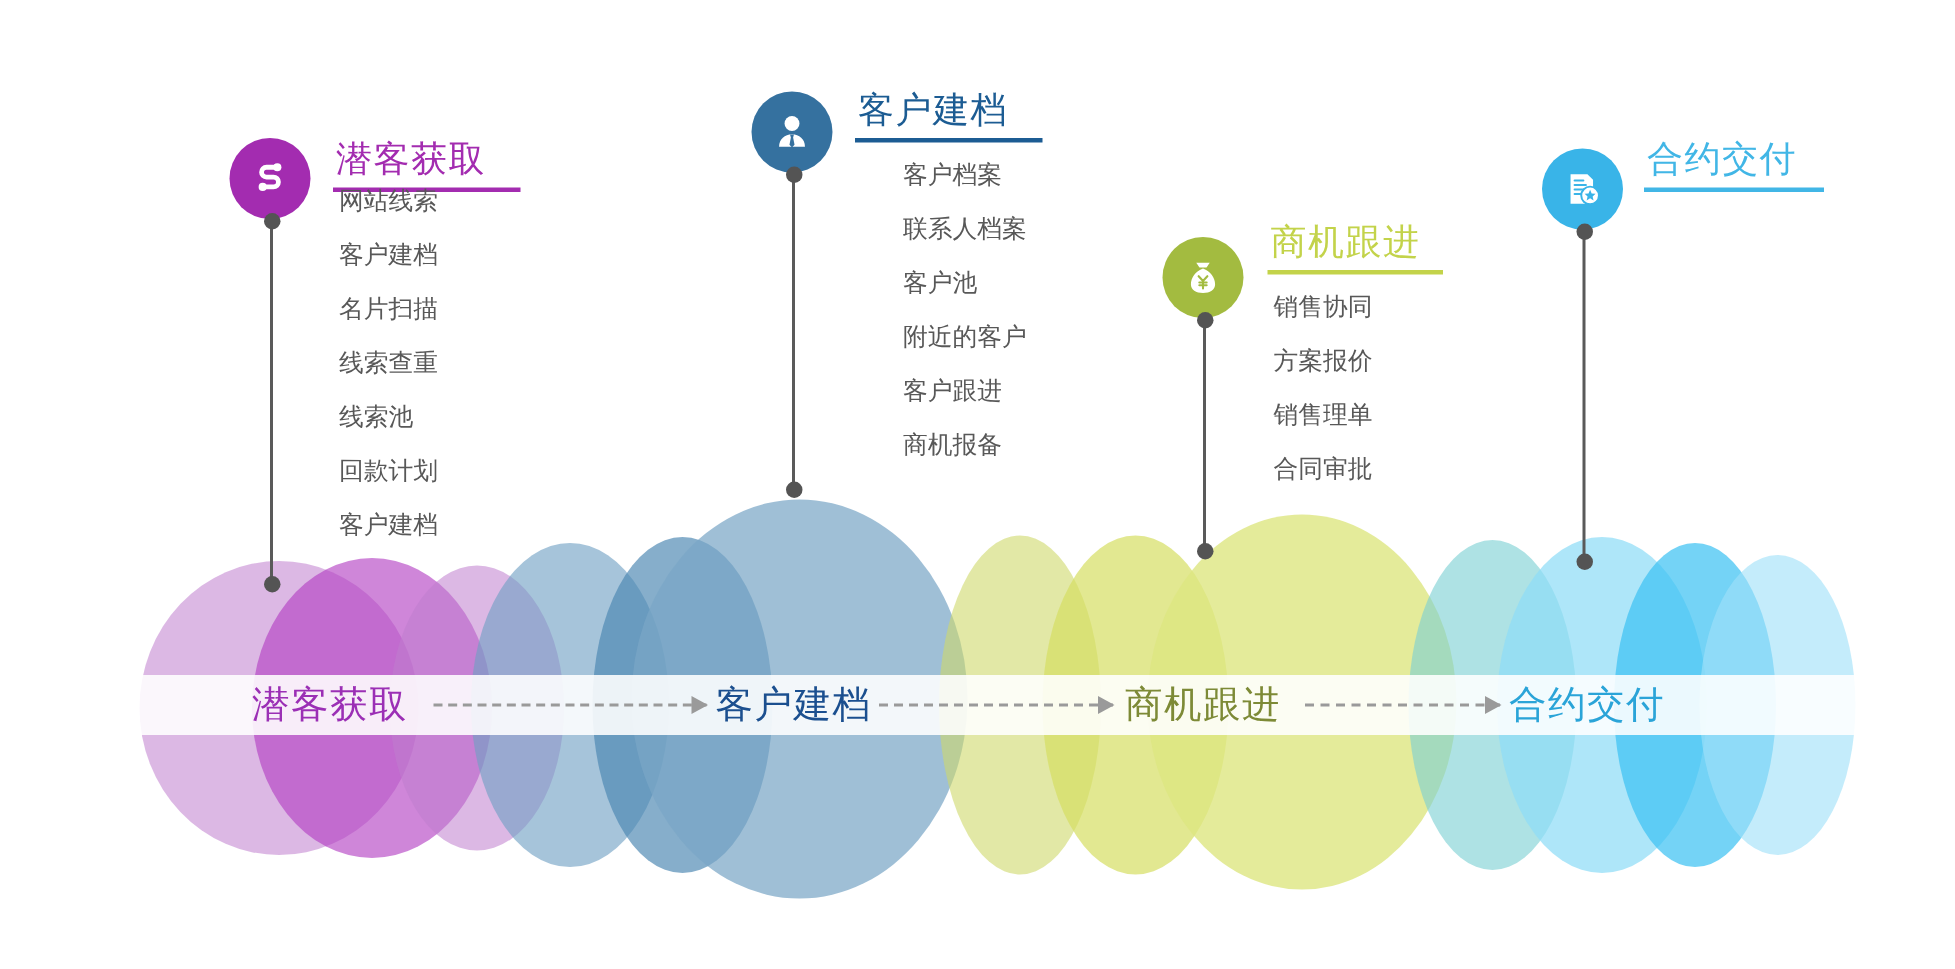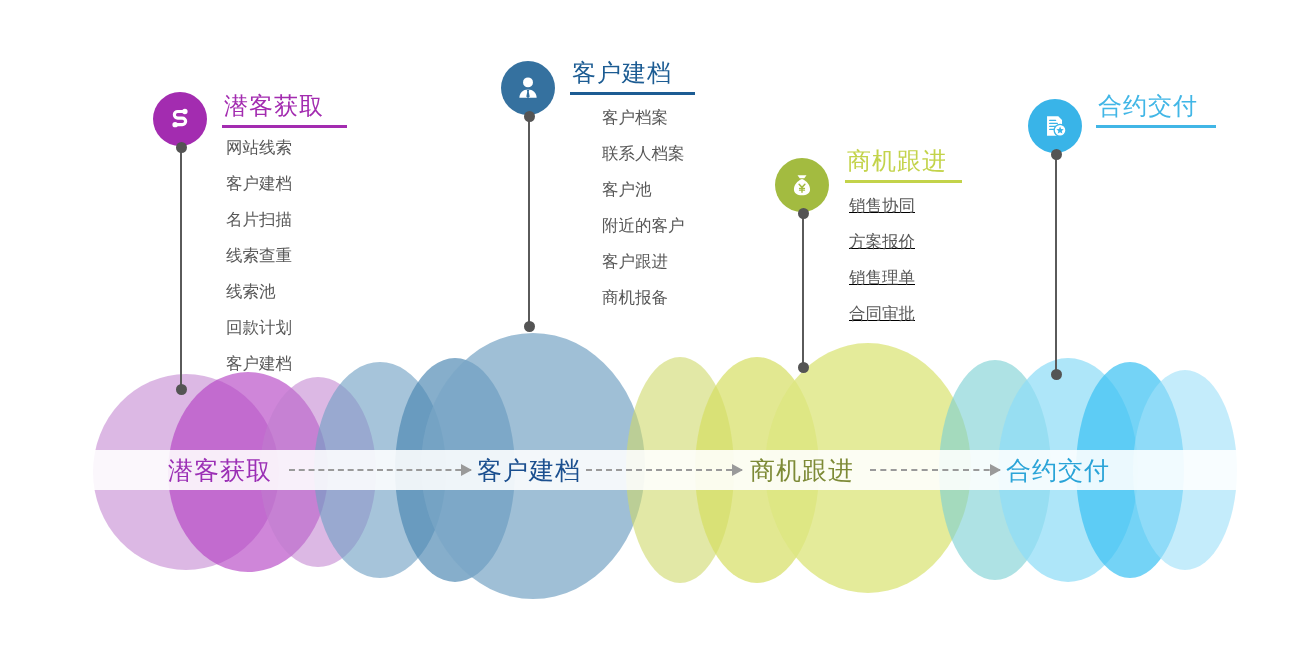--- a/index.html
+++ b/index.html
@@ -186,21 +186,21 @@
       </svg>
     </div>
 
     <div class="stem" style="left:180px; top:146px; height:244px;"></div>
     <div class="stem-dot" style="left:180px; top:142px;"></div>
     <div class="stem-dot" style="left:180px; top:384px;"></div>
 
     <div class="col-title" style="left:224px; top:90px; color:#a32cb0;">潜客获取</div>
     <div class="col-rule" style="left:222px; top:125px; width:125px; background:#a32cb0;"></div>
 
-    <ul class="col-list" style="left:226px; top:129px;">
+    <ul class="col-list" style="left:226px; top:116px;">
       <li>网站线索</li>
       <li>客户建档</li>
       <li>名片扫描</li>
       <li>线索查重</li>
       <li>线索池</li>
       <li>回款计划</li>
       <li>客户建档</li>
     </ul>
   </div>
 
@@ -241,21 +241,21 @@
       </svg>
     </div>
 
     <div class="stem" style="left:802px; top:212px; height:158px;"></div>
     <div class="stem-dot" style="left:802px; top:208px;"></div>
     <div class="stem-dot" style="left:802px; top:362px;"></div>
 
     <div class="col-title" style="left:847px; top:145px; color:#c3d34a;">商机跟进</div>
     <div class="col-rule" style="left:845px; top:180px; width:117px; background:#c3d34a;"></div>
 
-    <ul class="col-list" style="left:849px; top:187px;text-decoration:underline;">
+    <ul class="col-list" style="left:849px; top:187px;">
       <li>销售协同</li>
       <li>方案报价</li>
       <li>销售理单</li>
       <li>合同审批</li>
     </ul>
   </div>
 
   <div class="col" style="left:0; top:0; width:1303px; height:400px;">
 
     <div class="node-icon" style="left:1028px; top:99px; background:#39b4e8;">

